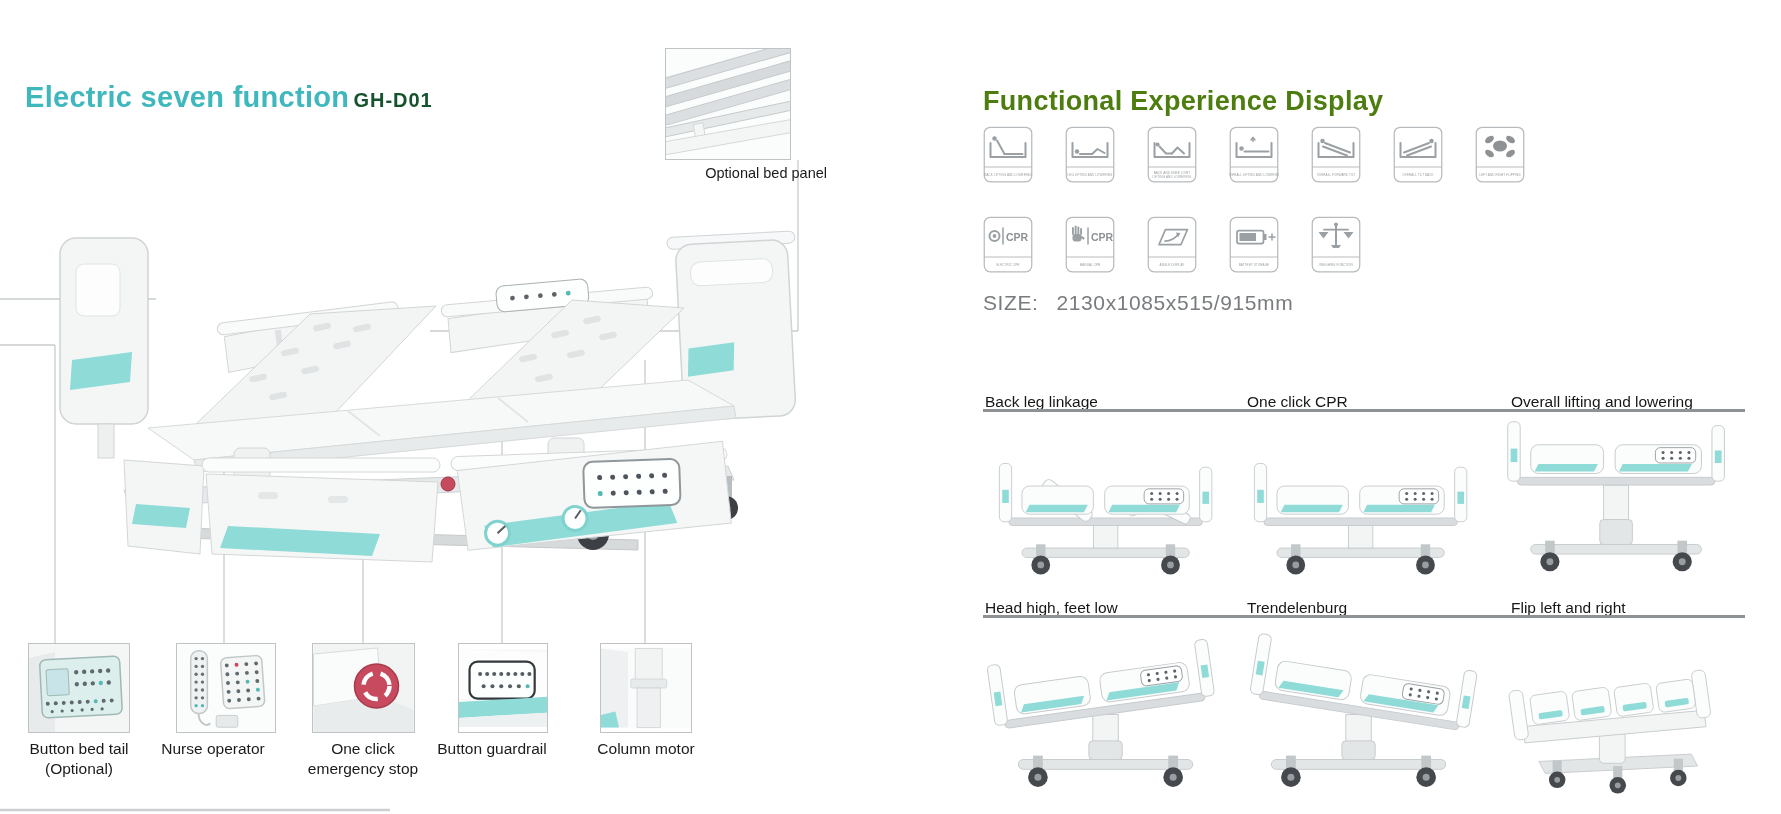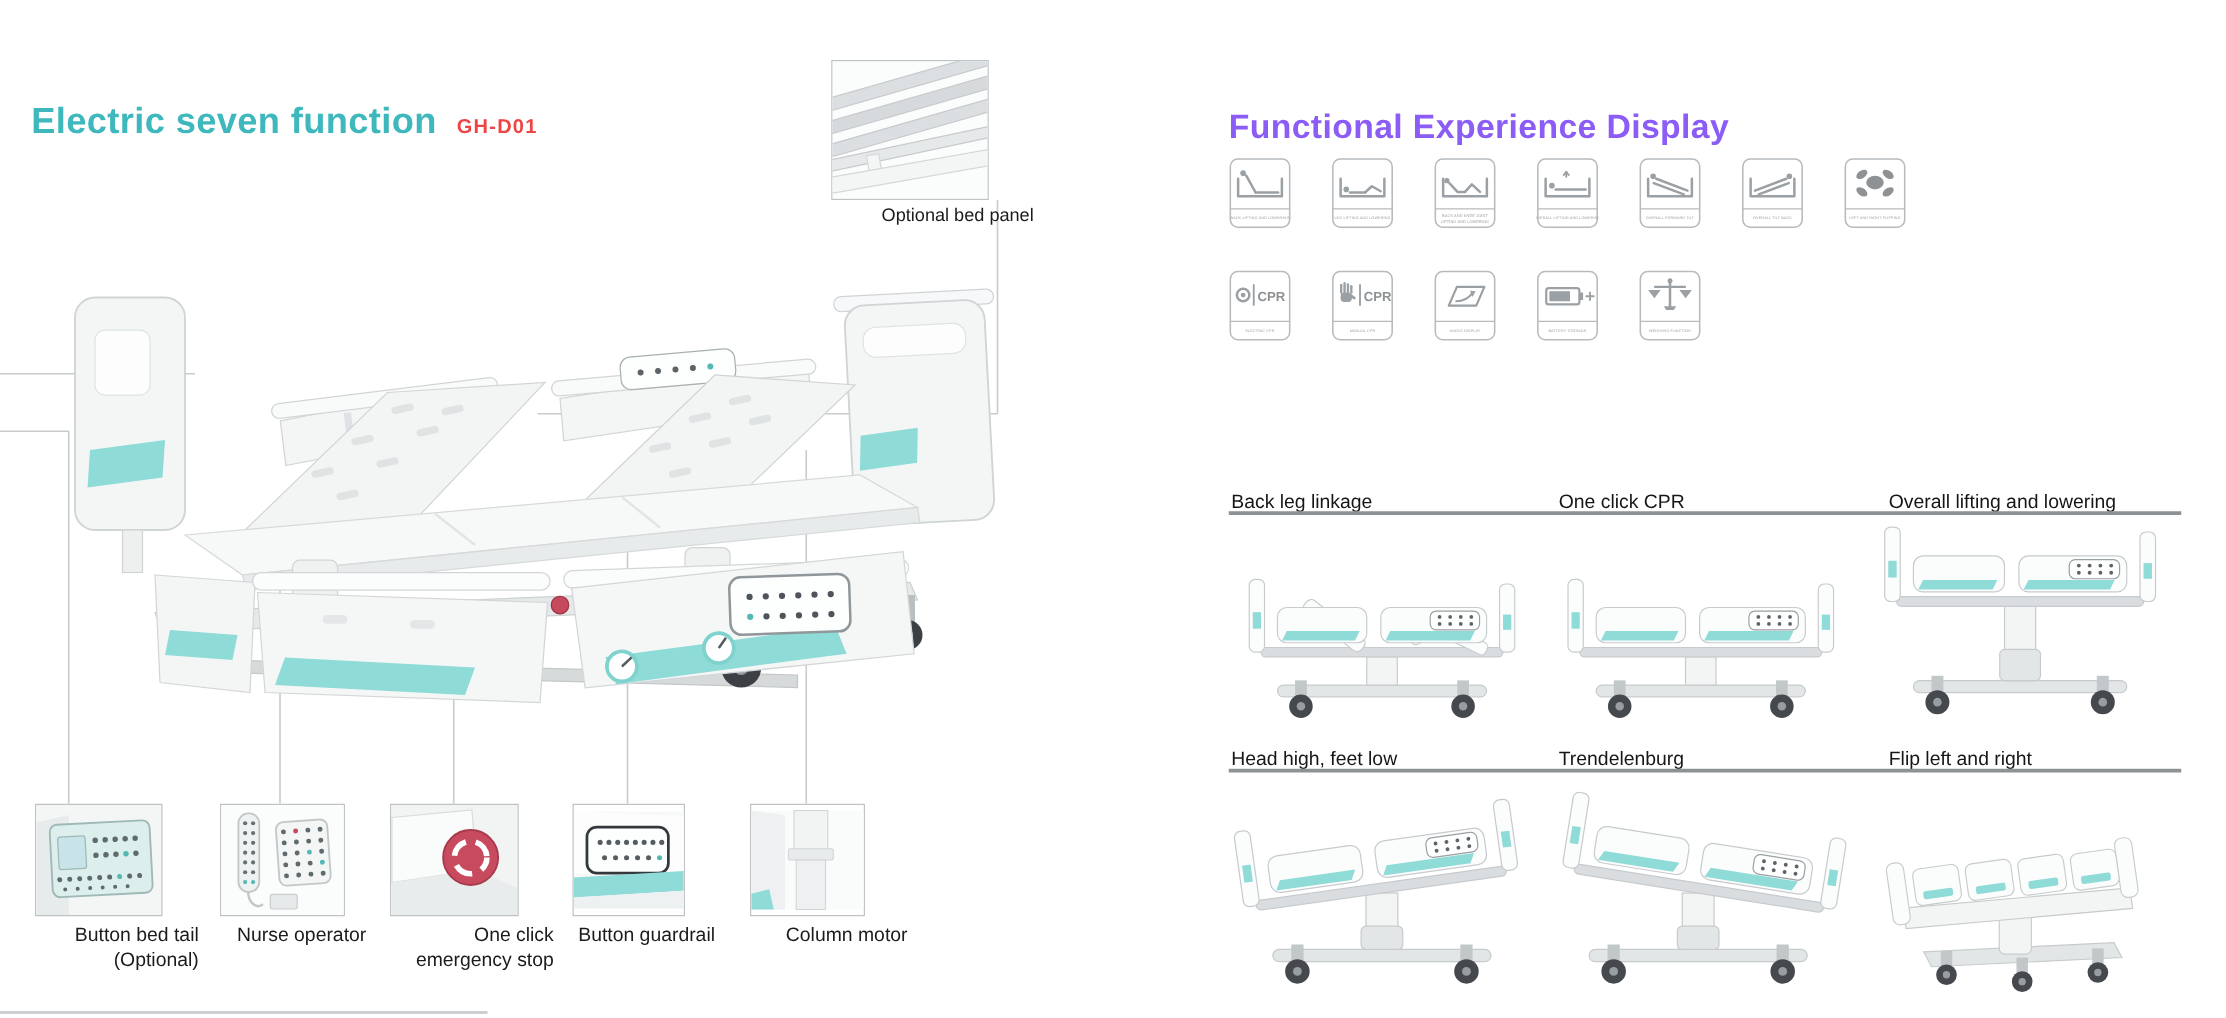--- a/index.html
+++ b/index.html
@@ -2,27 +2,27 @@
 <html><head>
 <meta charset="utf-8">
 <style>
   html,body{margin:0;padding:0;background:#fff;}
   .page{position:relative;width:1781px;height:814px;background:#fff;overflow:hidden;
         font-family:"Liberation Sans",sans-serif;color:#1b1b1b;}
   .ab{position:absolute;}
   figure{margin:0;}
   
   .h1{left:25px;top:62px;font-size:29px;color:#3fb8bd;letter-spacing:.3px;white-space:nowrap;}
-  .h1 .model{font-size:16px;color:#ef4444;margin-left:16px;letter-spacing:1px;}
-  .h2{left:983px;top:64px;font-size:27px;color:#8b5cf6;letter-spacing:.3px;white-space:nowrap;}
+  .h1 .model{font-size:20px;color:#14532d;margin-left:4px;letter-spacing:1px;}
+  .h2{left:983px;top:64px;font-size:27px;color:#4d7c0f;letter-spacing:.3px;white-space:nowrap;}
   
   .pbox{border:1px solid #bfc3c5;background:#fff;box-sizing:border-box;}
   .pbox svg{display:block;width:100%;height:100%;}
   
-  .caption{font-size:15.5px;line-height:1.32;color:#1b1b1b;text-align:right;}
+  .caption{font-size:15.5px;line-height:1.32;color:#1b1b1b;text-align:center;}
   .caption span{display:block;}
   .opt-label{font-size:14.5px;color:#1b1b1b;text-align:right;}
   
   .icons{display:flex;gap:32px;}
   .ficon{width:50px;height:57px;display:block;}
   .fi-box{fill:#ffffff;stroke:#b7bbbe;stroke-width:2.5;}
   .fi-div{stroke:#b7bbbe;stroke-width:2;}
   .fi-pic{stroke:#9aa0a3;fill:none;stroke-width:4;stroke-linecap:round;stroke-linejoin:round;}
   .fi-pic .f{fill:#9aa0a3;stroke:none;}
   .fi-pic .f7{fill:#8e9295;stroke:none;}
@@ -492,20 +492,24 @@
         <path d="M50 20 V58" stroke-width="4"></path>
         <circle class="f" cx="50" cy="17" r="4"></circle>
         <path class="f" d="M15 32 H35 L25 45 Z"></path>
         <path class="f" d="M65 32 H85 L75 45 Z"></path>
         <path class="f" d="M40 58 H60 L56 64 H44 Z"></path>
       </g>
       <text class="fi-cap" x="50" y="99">WEIGHING FUNCTION</text>
     </svg>
   </div>
 
+  <div class="ab size-row">
+    <span>SIZE:</span>
+    <span>2130x1085x515/915mm</span>
+  </div>
 
   <div class="ab glabel" style="left:985px;top:383px;">Back leg linkage</div>
   <div class="ab glabel" style="left:1247px;top:383px;">One click CPR</div>
   <div class="ab glabel" style="left:1511px;top:383px;">Overall lifting and lowering</div>
   <div class="ab rule" style="left:983px;top:409px;width:762px;"></div>
 
   <svg class="ab bedpose" style="left:990px;top:422px;width:235px;height:160px;" viewBox="0 0 250 170">
       <rect x="34" y="134" width="178" height="10" rx="5" fill="#e3e6e7" stroke="#c7cbcd"></rect>
       <rect x="49" y="130" width="10" height="16" fill="#c2c7c9"></rect>
       <circle cx="54" cy="152" r="10" fill="#45494d"></circle>

